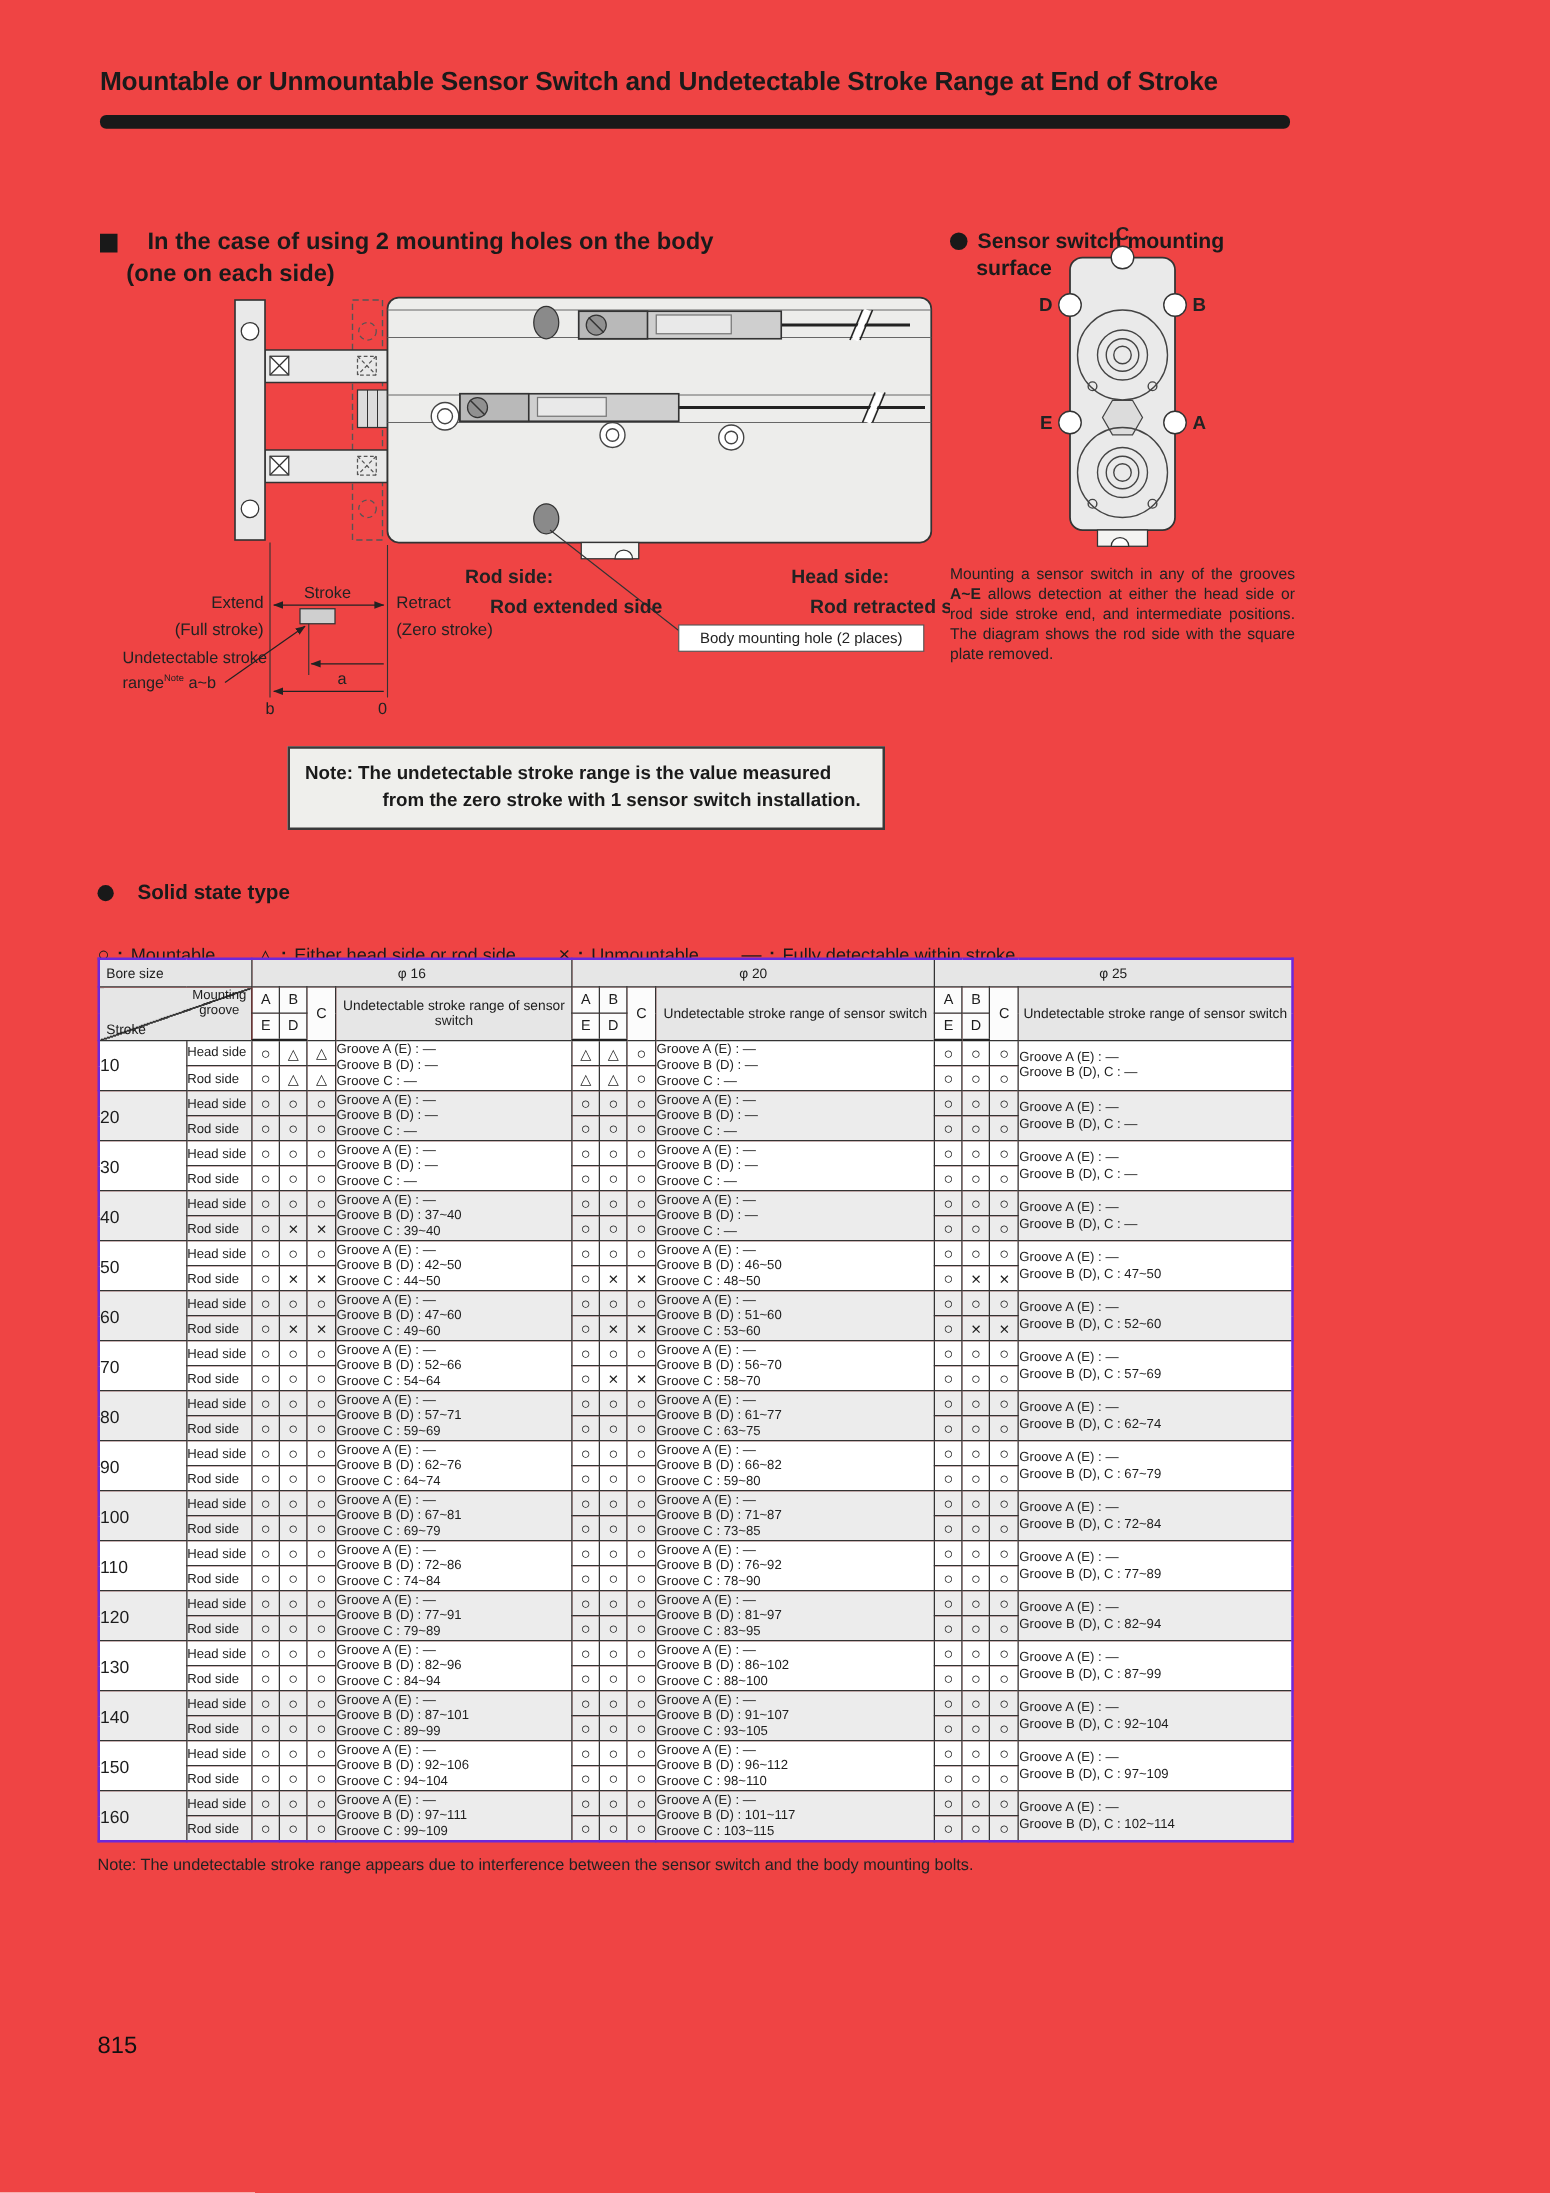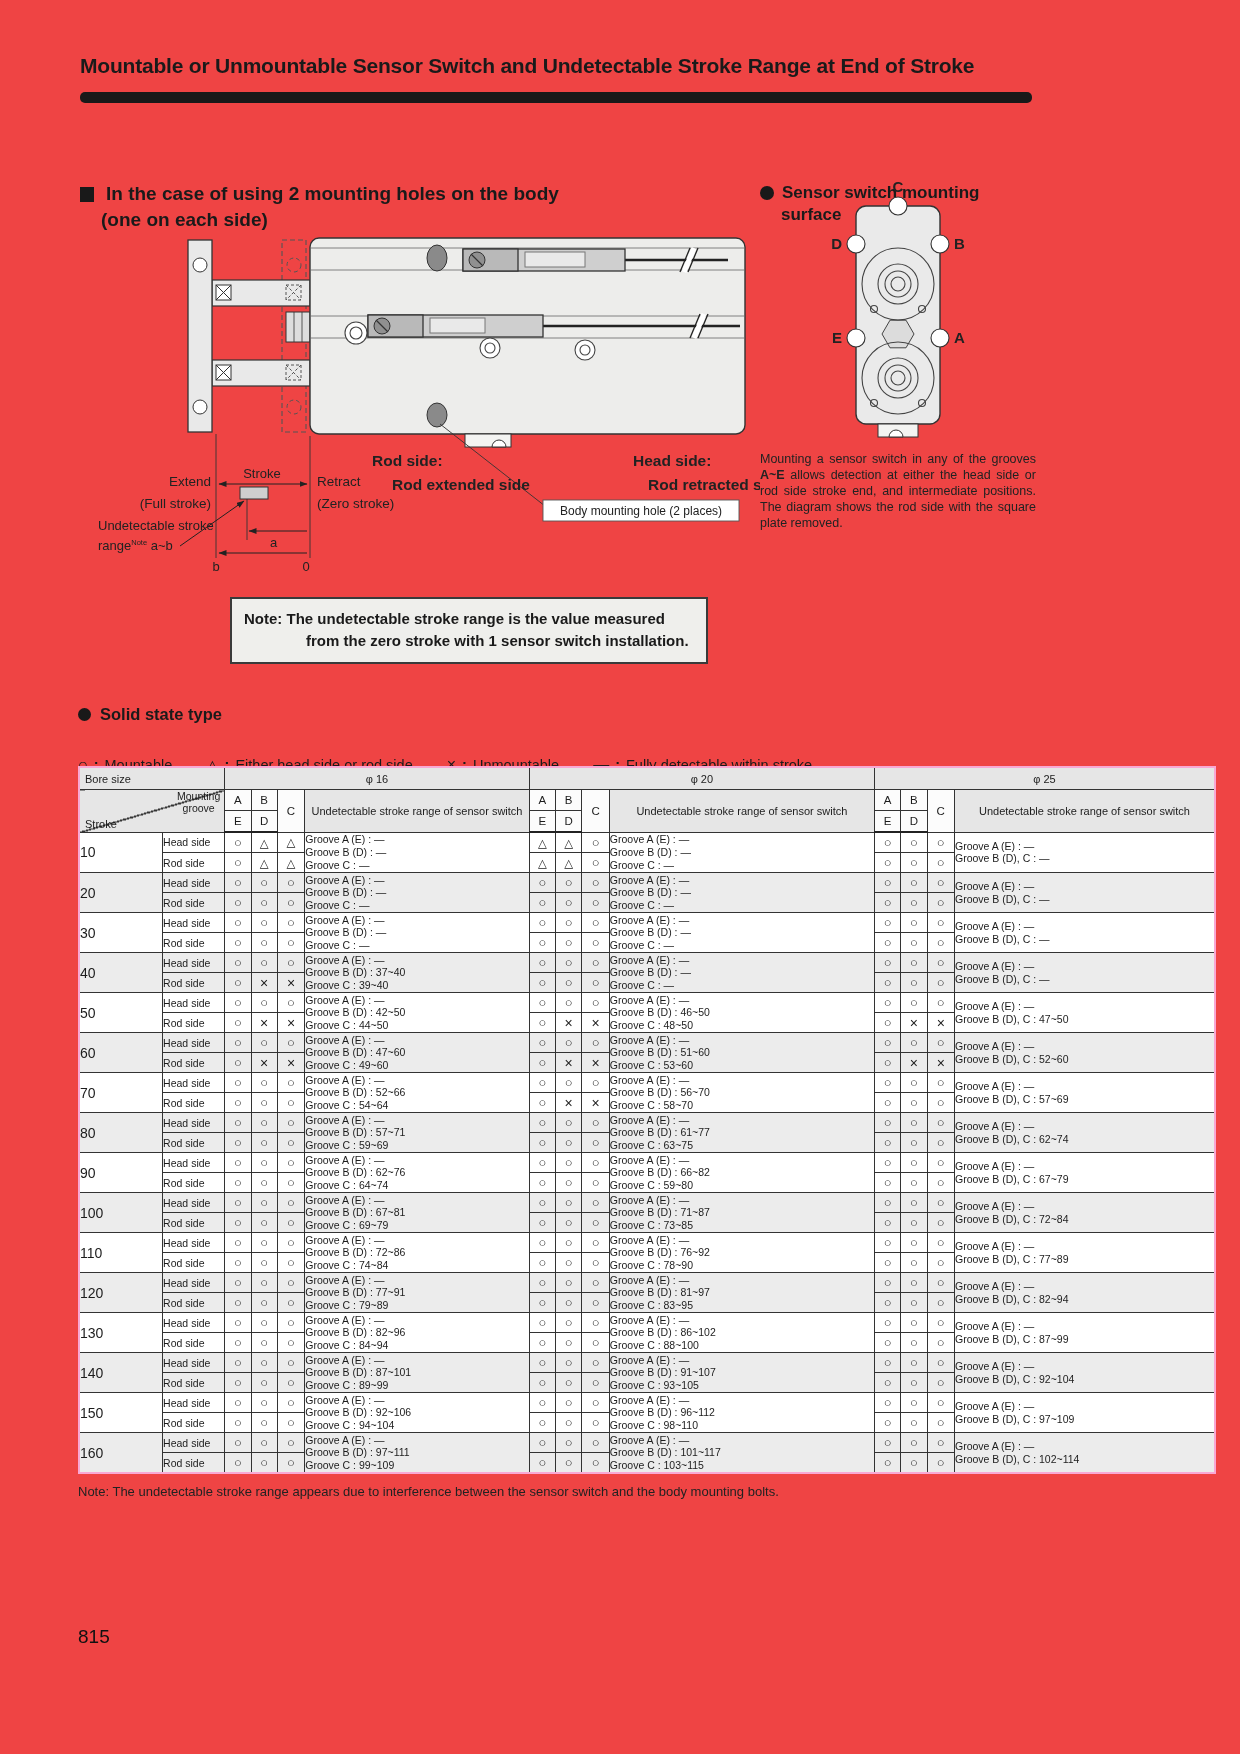--- a/index.html
+++ b/index.html
@@ -3,41 +3,41 @@
 <meta charset="utf-8">
 <style>
   html,body{margin:0;padding:0;background:#fff;}
   .page{position:relative;width:1240px;height:1754px;background:#ef4444;overflow:hidden;
         font-family:"Liberation Sans","DejaVu Sans",sans-serif;color:#1a1a1a;}
   .abs{position:absolute;}
   .doc-title{left:80px;top:54px;font-size:21px;font-weight:bold;letter-spacing:-0.2px;}
   .title-bar{left:80px;top:92px;width:952px;height:11px;background:#191919;border-radius:5px;}
   .model-box{left:80px;top:114px;border:2px solid #3a3a3a;background:#f0f0ee;
              padding:5px 14px 6px 14px;font-size:18.5px;font-weight:bold;}
-  .sec-head{left:80px;top:183px;display:flex;align-items:flex-start;gap:12px;font-size:19px;font-weight:bold;}
+  .sec-head{left:80px;top:183px;display:flex;align-items:flex-start;gap:24px;font-size:19px;font-weight:bold;}
   .sq{width:14px;height:15px;background:#191919;margin-top:4px;flex:0 0 auto;}
   .sec-head2{left:101px;top:209px;font-size:19px;font-weight:bold;}
   .sensor-head{left:760px;top:183px;display:flex;align-items:flex-start;gap:8px;font-size:17px;font-weight:bold;}
   .dot{width:14px;height:14px;border-radius:50%;background:#191919;margin-top:3px;flex:0 0 auto;}
   .sensor-head2{left:781px;top:205px;font-size:17px;font-weight:bold;}
   .surface-desc{left:760px;top:452px;width:276px;font-size:12.5px;line-height:1.27;text-align:justify;color:#222;}
   .surface-desc b{font-weight:bold;}
   .note-box{left:230px;top:597px;width:452px;border:2px solid #3a3a3a;background:#efefec;
             padding:9px 10px 10px 12px;font-size:15px;font-weight:bold;line-height:1.45;}
   .note-box .l2{margin-left:62px;}
-  .solid-head{left:78px;top:705px;display:flex;align-items:center;gap:9px;font-size:16.5px;font-weight:bold;}
+  .solid-head{left:78px;top:705px;display:flex;align-items:center;gap:19px;font-size:16.5px;font-weight:bold;}
   .dot2{width:13px;height:13px;border-radius:50%;background:#191919;flex:0 0 auto;}
   .legend{left:78px;top:741px;width:957px;display:flex;align-items:center;gap:34px;font-size:14.5px;}
   .legend .item{display:flex;align-items:center;gap:6px;white-space:nowrap;}
   .legend .sym{font-size:16px;}
   .legend .colon{font-weight:bold;}
   .unit{margin-left:auto;font-size:11px;color:#222;margin-top:36px;}
   
   .tblwrap{left:78px;top:766px;}
-  table.spec{border-collapse:collapse;table-layout:fixed;width:1138px;border:2px solid #f9a8d4;}
+  table.spec{border-collapse:collapse;table-layout:fixed;width:957px;border:2px solid #6d28d9;}
   table.spec th,table.spec td{border:1px solid #333;padding:0;font-weight:normal;color:#1c1c1c;}
   thead th{background:#e6e6e6;}
   tr.bore-row th{height:21px;font-size:11px;}
   th.bore-val{font-weight:bold;font-size:12.5px;}
   th.hl{background:#fcfcfc;font-weight:bold;font-size:11.5px;height:20px;text-align:center;}
   th.undet{font-size:11px;text-align:center;padding:0 4px;}
   th.diag{position:relative;background-color:#e6e6e6;
     background-image:linear-gradient(to bottom right,transparent calc(50% - 0.8px),#333 calc(50% - 0.8px),#333 calc(50% + 0.8px),transparent calc(50% + 0.8px));}
   th.diag .mg{position:absolute;top:1px;right:4px;font-size:10.5px;line-height:1.1;text-align:center;white-space:pre-line;}
   th.diag .stk{position:absolute;bottom:2px;left:5px;font-size:11px;}

